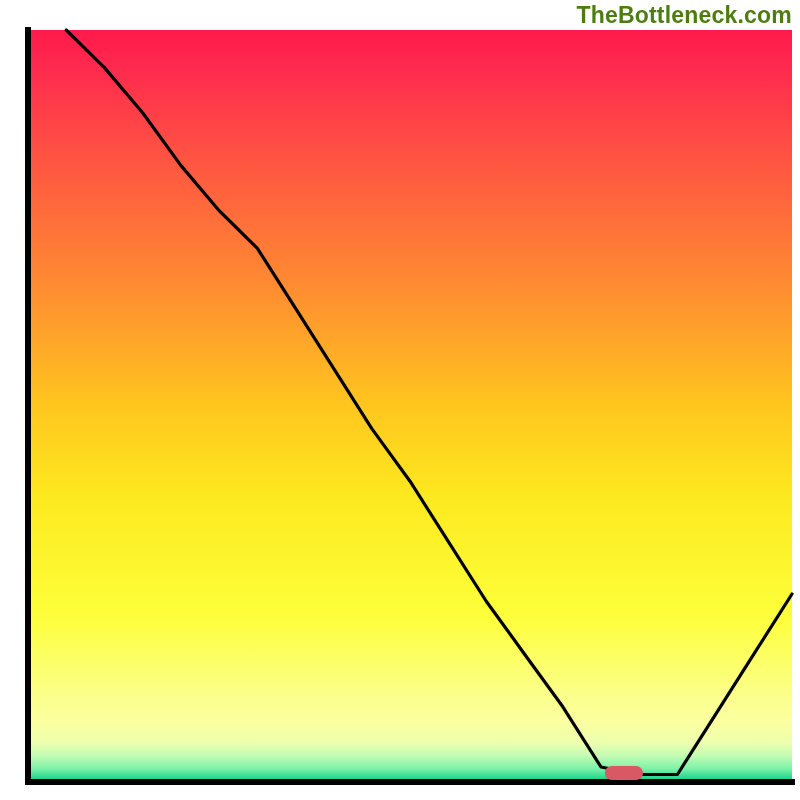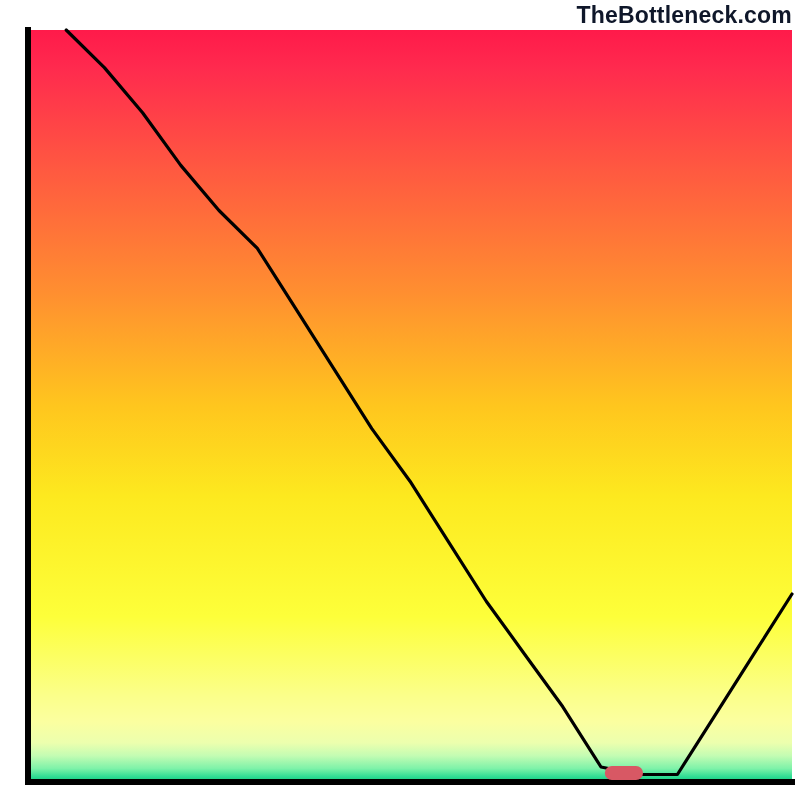--- a/index.html
+++ b/index.html
@@ -15,21 +15,21 @@
     width: 800px;
     height: 800px;
   }
   #watermark {
     position: absolute;
     top: 2px;
     right: 8px;
     font-family: Arial, Helvetica, sans-serif;
     font-size: 23px;
     font-weight: 600;
-    color: #0f172a;
+    color: #4d7c0f;
     letter-spacing: 0.2px;
   }
   svg {
     position: absolute;
     top: 0;
     left: 0;
   }
 </style>
 </head>
 <body>

